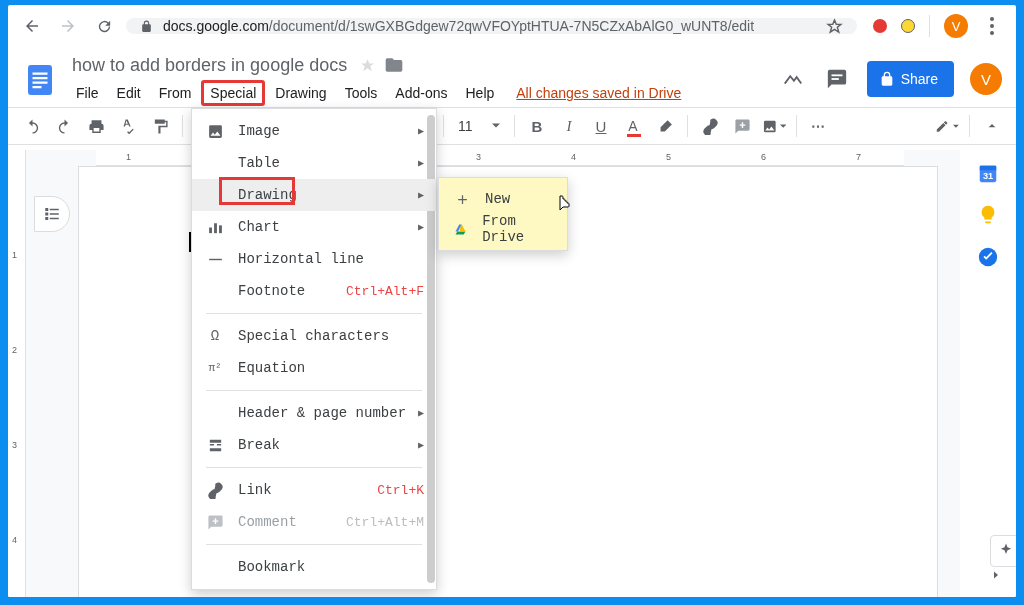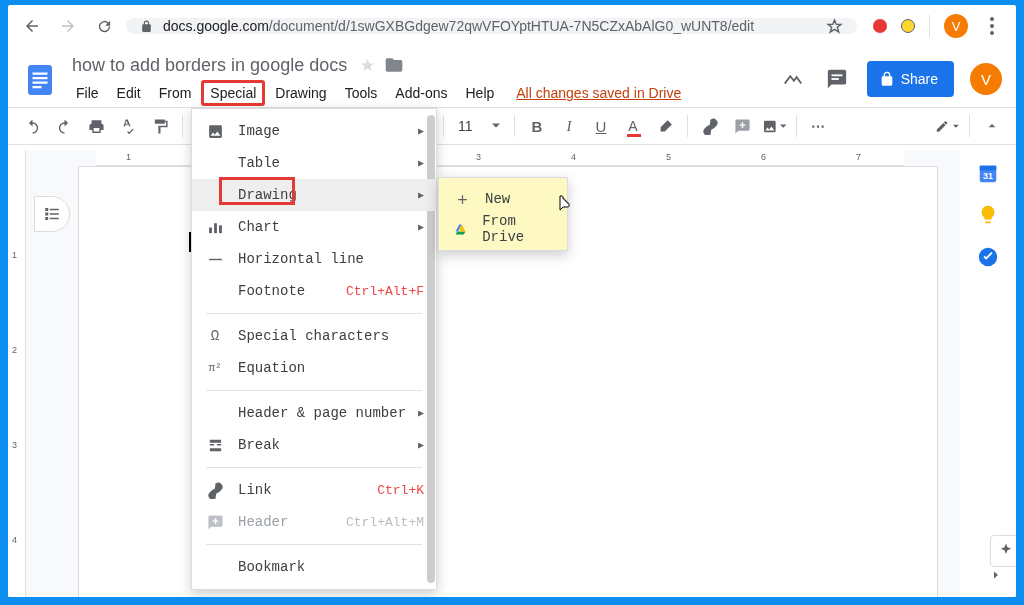--- a/index.html
+++ b/index.html
@@ -405,21 +405,21 @@
         <span>Link</span>
         <span class="shortcut">Ctrl+K</span>
       </div>
     <div class="mi disabled">
         <span class="ico grey">
           <svg width="17" height="17" viewBox="0 0 24 24">
             <path fill="#bdc1c6" d="M20 2H4a2 2 0 0 0-2 2v18l4-4h14a2 2 0 0 0 2-2V4a2 2 0 0 0-2-2z"></path>
             <path fill="#fff" d="M11 6h2v3h3v2h-3v3h-2v-3H8V9h3z"></path>
           </svg>
         </span>
-        <span>Header</span>
+        <span>Comment</span>
         <span class="shortcut">Ctrl+Alt+M</span>
       </div>
     <div class="menu-divider"></div>
     <div class="mi">
         <span class="ico"></span>
         <span>Bookmark</span>
       </div>
   </div>
 
   <div class="drawing-highlight"></div>

